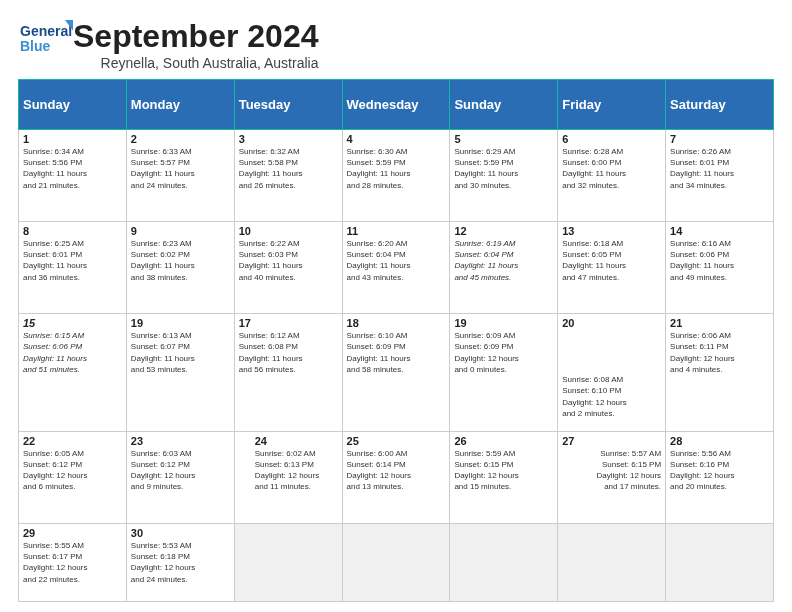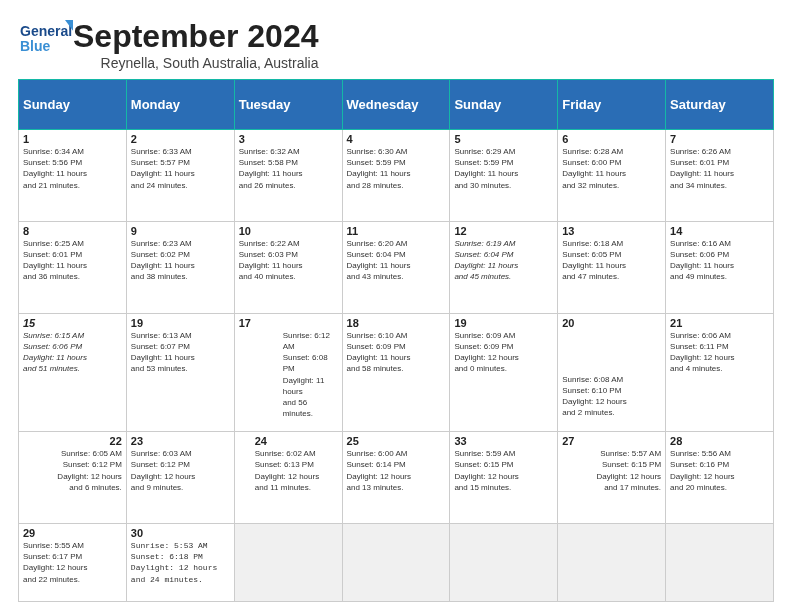--- a/index.html
+++ b/index.html
@@ -224,21 +224,21 @@
           </td>
           <td style="height: 85px;">
             <span class="day-num">19</span>
             <div class="day-info" style="white-space: pre-line;">Sunrise: 6:13 AM
 Sunset: 6:07 PM
 Daylight: 11 hours
 and 53 minutes.</div>
           </td>
           <td style="height: 85px;">
             <span class="day-num">17</span>
-            <div class="day-info" style="white-space: pre-line; margin-left: 44px;">Sunrise: 6:12 AM
+            <div class="day-info" style="white-space: pre-line;">Sunrise: 6:12 AM
 Sunset: 6:08 PM
 Daylight: 11 hours
 and 56 minutes.</div>
           </td>
           <td style="height: 85px;">
             <span class="day-num">18</span>
             <div class="day-info" style="white-space: pre-line;">Sunrise: 6:10 AM
 Sunset: 6:09 PM
 Daylight: 11 hours
 and 58 minutes.</div>
@@ -259,21 +259,21 @@
           </td>
           <td style="height: 85px;">
             <span class="day-num">21</span>
             <div class="day-info" style="white-space: pre-line;">Sunrise: 6:06 AM
 Sunset: 6:11 PM
 Daylight: 12 hours
 and 4 minutes.</div>
           </td>
         </tr>
         <tr>
-          <td style="height: 85px; text-align: right;">
+          <td style="height: 85px;">
             <span class="day-num">22</span>
             <div class="day-info" style="white-space: pre-line;">Sunrise: 6:05 AM
 Sunset: 6:12 PM
 Daylight: 12 hours
 and 6 minutes.</div>
           </td>
           <td style="height: 85px;">
             <span class="day-num">23</span>
             <div class="day-info" style="white-space: pre-line;">Sunrise: 6:03 AM
 Sunset: 6:12 PM
@@ -288,21 +288,21 @@
 and 11 minutes.</div>
           </td>
           <td style="height: 85px;">
             <span class="day-num">25</span>
             <div class="day-info" style="white-space: pre-line;">Sunrise: 6:00 AM
 Sunset: 6:14 PM
 Daylight: 12 hours
 and 13 minutes.</div>
           </td>
           <td style="height: 85px;">
-            <span class="day-num">33</span>
+            <span class="day-num">26</span>
             <div class="day-info" style="white-space: pre-line;">Sunrise: 5:59 AM
 Sunset: 6:15 PM
 Daylight: 12 hours
 and 15 minutes.</div>
           </td>
           <td style="height: 85px;">
             <span class="day-num">27</span>
             <div class="day-info" style="white-space: pre-line; text-align: right;">Sunrise: 5:57 AM
 Sunset: 6:15 PM
 Daylight: 12 hours
@@ -319,21 +319,21 @@
         <tr>
           <td style="height: 72px;">
             <span class="day-num">29</span>
             <div class="day-info" style="white-space: pre-line;">Sunrise: 5:55 AM
 Sunset: 6:17 PM
 Daylight: 12 hours
 and 22 minutes.</div>
           </td>
           <td style="height: 72px;">
             <span class="day-num">30</span>
-            <div class="day-info" style="white-space: pre-line; font-family: Liberation Mono, monospace;">Sunrise: 5:53 AM
+            <div class="day-info" style="white-space: pre-line;">Sunrise: 5:53 AM
 Sunset: 6:18 PM
 Daylight: 12 hours
 and 24 minutes.</div>
           </td>
           <td class="empty" style="height: 72px;"></td>
           <td class="empty" style="height: 72px;"></td>
           <td class="empty" style="height: 72px;"></td>
           <td class="empty" style="height: 72px;"></td>
           <td class="empty" style="height: 72px;"></td>
         </tr>

